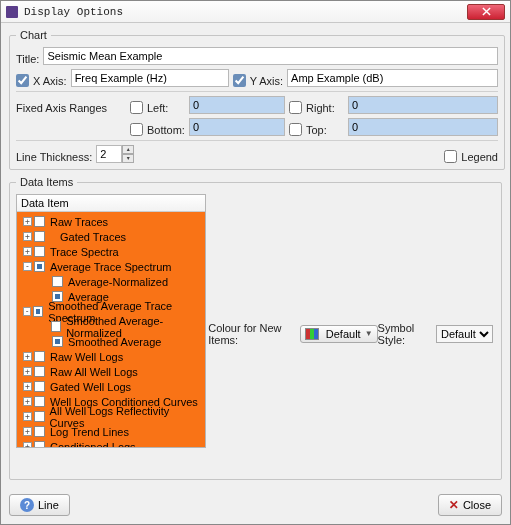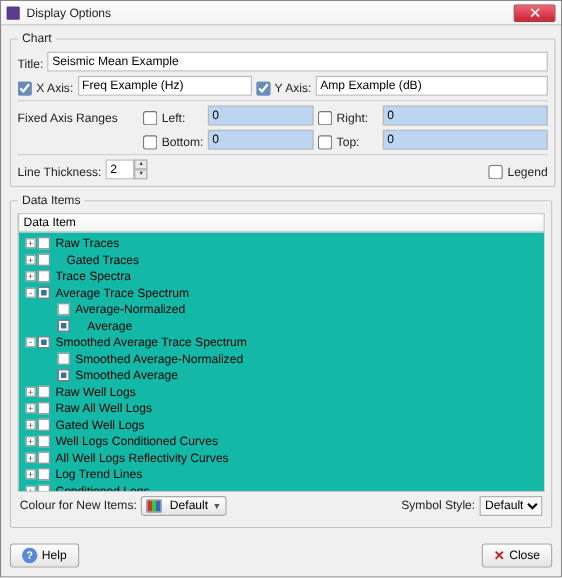--- a/index.html
+++ b/index.html
@@ -23,21 +23,21 @@
   background: linear-gradient(#fdfdfd, #f3f3f3);
   border-bottom: 1px solid #c8c8c8;
   padding: 3px 5px;
   display: flex;
   align-items: center;
   justify-content: space-between;
   height: 22px;
 }
 .titlebar-left { display: flex; align-items: center; gap: 6px; }
 .title-icon { width: 12px; height: 12px; background: #5a3d8a; border-radius: 1px; }
-.titlebar-text { font-size: 11px; color: #222; }
+.titlebar-text { font-size: 11px; color: #222; font-family: Liberation Mono, monospace; }
 .close-btn {
   width: 38px; height: 16px;
   background: linear-gradient(#e67, #c23);
   border: 1px solid #933;
   border-radius: 2px;
   display: flex; align-items: center; justify-content: center;
   cursor: pointer;
   color: #fff;
 }
 .close-btn svg { width: 9px; height: 9px; }
@@ -58,21 +58,21 @@
 .spinner { display:flex; }
 .spinner input { width:26px; text-align:left; background:#fff; }
 .spin-btns { display:flex; flex-direction:column; }
 .spin-btns div {
   width:12px; height:9px; border:1px solid #aaa; background:#eaeaea;
   font-size:6px; line-height:6px; text-align:center; color:#444;
   cursor:pointer;
 }
 hr { border:none; border-top:1px solid #d0d0d0; margin:4px 0;}
 .tree-box {
-  border:1px solid #b5b5b5; background:#14b8a6; height:254px;
+  border:1px solid #b5b5b5; background:#f97316; height:254px;
   overflow:auto; font-size:11px;
 }
 .tree-header {
   border-bottom:1px solid #ccc; padding:2px 4px; background:linear-gradient(#fff,#f2f2f2);
   font-size:11px;
   position: sticky;
   top: 0;
 }
 .tree-body { padding:2px 2px 4px 2px; }
 .node { display:flex; align-items:center; gap:2px; height:15px; padding-left:4px;}
@@ -166,21 +166,21 @@
             <div>▴</div>
             <div>▾</div>
           </div>
         </div>
         <span class="flex1"></span>
         <input type="checkbox" style="">
         <span class="lbl">Legend</span>
       </div>
     </fieldset>
 
-    <fieldset style="flex:1;display:flex;flex-direction:column;overflow:hidden">
+    <fieldset style="flex:1;display:flex;flex-direction:row;overflow:hidden">
       <legend>Data Items</legend>
       <div class="tree-box">
         <div class="tree-header">Data Item</div>
         <div class="tree-body" id="tree-body">
             <div class="node" style="padding-left: 4px;">
               <div class="expander">+</div>
               <div class="cb"></div>
               <span style="margin-left: 3px;">Raw Traces</span>
             </div>
             <div class="node" style="padding-left: 4px;">
@@ -199,21 +199,21 @@
               <span style="margin-left: 3px;">Average Trace Spectrum</span>
             </div>
             <div class="node" style="padding-left: 22px;">
               <div class="expander none"></div>
               <div class="cb"></div>
               <span style="margin-left: 3px;">Average-Normalized</span>
             </div>
             <div class="node" style="padding-left: 22px;">
               <div class="expander none"></div>
               <div class="cb checked"></div>
-              <span style="margin-left: 14px; text-align: center;">Average</span>
+              <span style="margin-left: 3px; text-align: center;">Average</span>
             </div>
             <div class="node" style="padding-left: 4px;">
               <div class="expander">-</div>
               <div class="cb checked"></div>
               <span style="margin-left: 3px;">Smoothed Average Trace Spectrum</span>
             </div>
             <div class="node" style="padding-left: 22px;">
               <div class="expander none"></div>
               <div class="cb"></div>
               <span style="margin-left: 3px;">Smoothed Average-Normalized</span>
@@ -275,20 +275,20 @@
             <option>Default</option>
           </select>
         </div>
       </div>
     </fieldset>
   </div>
 
   <div class="footer">
     <div class="btn">
       <span class="help-icon">?</span>
-      <span>Help</span>
+      <span>Line</span>
     </div>
     <div class="btn">
       <span class="close-icon">✕</span>
       <span>Close</span>
     </div>
   </div>
 </div>
 
 </body></html>

